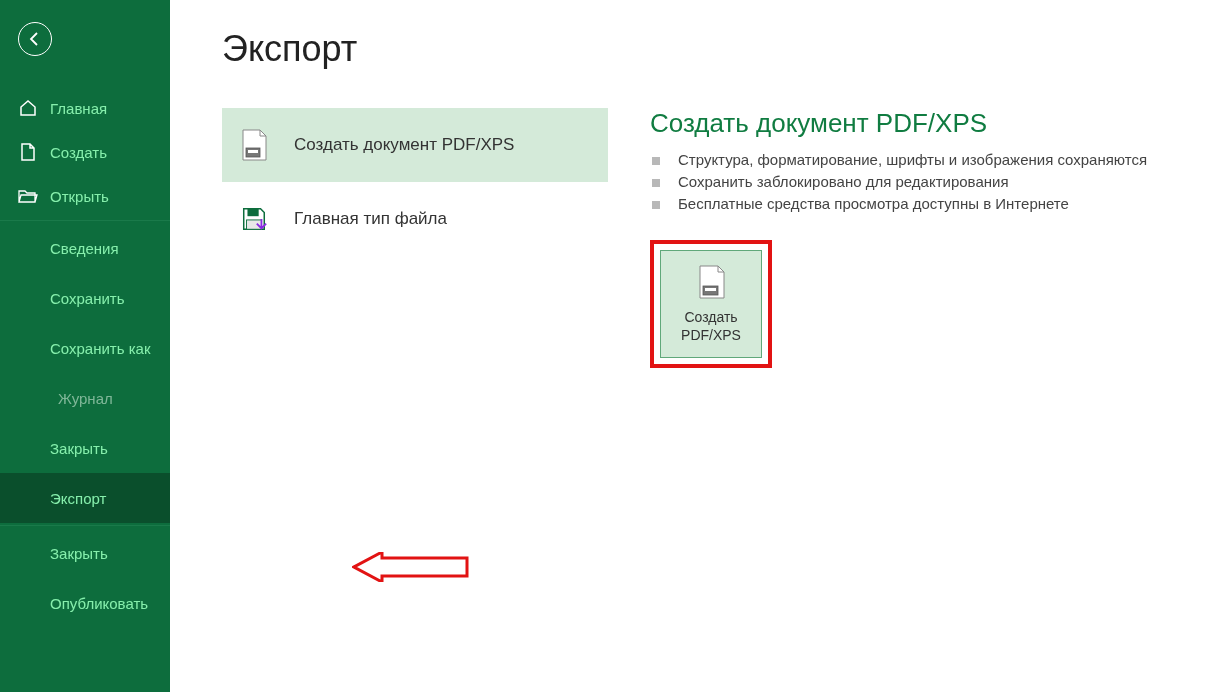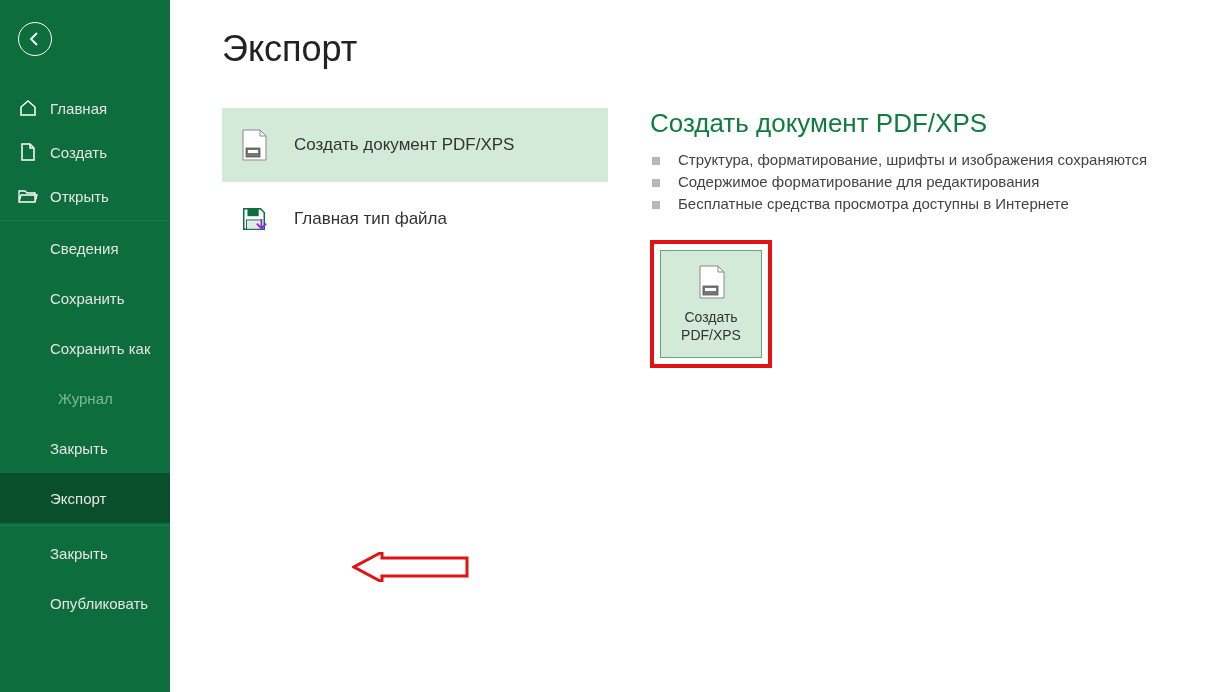--- a/index.html
+++ b/index.html
@@ -2,21 +2,21 @@
 <html><head>
 <meta charset="utf-8">
 <style>
 * { margin: 0; padding: 0; box-sizing: border-box; font-family: "Segoe UI", Arial, sans-serif; }
 html, body { height: 100%; }
 body { display: flex; width: 1209px; height: 692px; background: #ffffff; overflow: hidden; }
 
 
 .sidebar { width: 170px; background: #0d6d3d; color: #fff; display: flex; flex-direction: column; padding-top: 22px; }
 .back-btn { width: 34px; height: 34px; border: 1.5px solid #fff; border-radius: 50%; margin-left: 18px; margin-bottom: 30px; display: flex; align-items: center; justify-content: center; cursor: pointer; }
-.nav-item { display: flex; align-items: center; padding: 10px 18px; font-size: 15px; cursor: pointer; gap: 12px; color: #e5e5e5; min-height: 44px; }
+.nav-item { display: flex; align-items: center; padding: 10px 18px; font-size: 15px; cursor: pointer; gap: 12px; color: #86efac; min-height: 44px; }
 .nav-item.icon-item { font-size: 15px; }
 .nav-item.sub { padding-left: 50px; font-size: 15px; min-height: 50px; }
 .nav-item.disabled { color: #7fb798; margin-left: 8px; }
 .nav-item.active { background: #0a4f2c; }
 .nav-sep { border-top: 1px solid #1a7a4a; margin: 2px 0; }
 .nav-icon { width: 20px; height: 20px; display: inline-flex; align-items: center; justify-content: center; flex-shrink: 0; }
 
 
 .main { flex: 1; display: flex; padding: 28px 0 0 52px; position: relative; background: #fff; }
 .page-title { font-size: 36px; font-weight: 300; color: #222; position: absolute; top: 28px; left: 52px; }
@@ -132,21 +132,21 @@
         </svg>
       </span>
       <span class="opt-label">Главная тип файла</span>
     </div>
   </div>
 
   <div class="detail-pane">
     <h2 class="detail-title">Создать документ PDF/XPS</h2>
     <ul class="bullets">
       <li>Структура, форматирование, шрифты и изображения сохраняются</li>
-      <li>Содержимое форматирование для редактирования</li>
+      <li>Сохранить заблокировано для редактирования</li>
       <li>Бесплатные средства просмотра доступны в Интернете</li>
     </ul>
 
     <div class="big-btn-wrap">
       <div class="big-btn">
         <span>
           <svg width="30" height="36" viewBox="0 0 30 36">
             <path d="M4 2 H22 L28 8 V34 H4 Z" fill="#fff" stroke="#888" stroke-width="1"></path>
             <path d="M22 2 V8 H28" fill="none" stroke="#888" stroke-width="1"></path>
             <rect x="7" y="22" width="15" height="9" fill="#777" stroke="#555" stroke-width="0.8"></rect>

